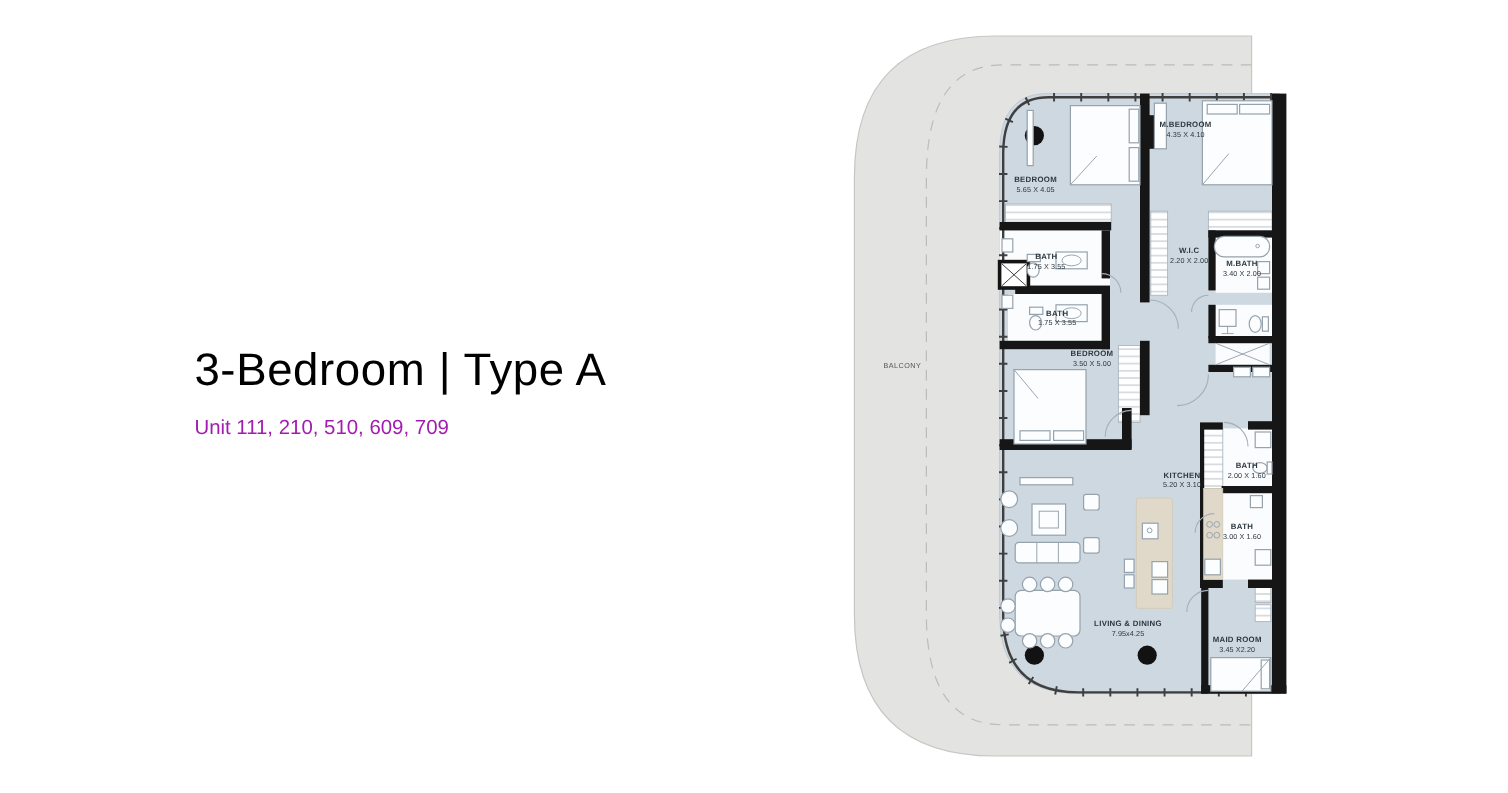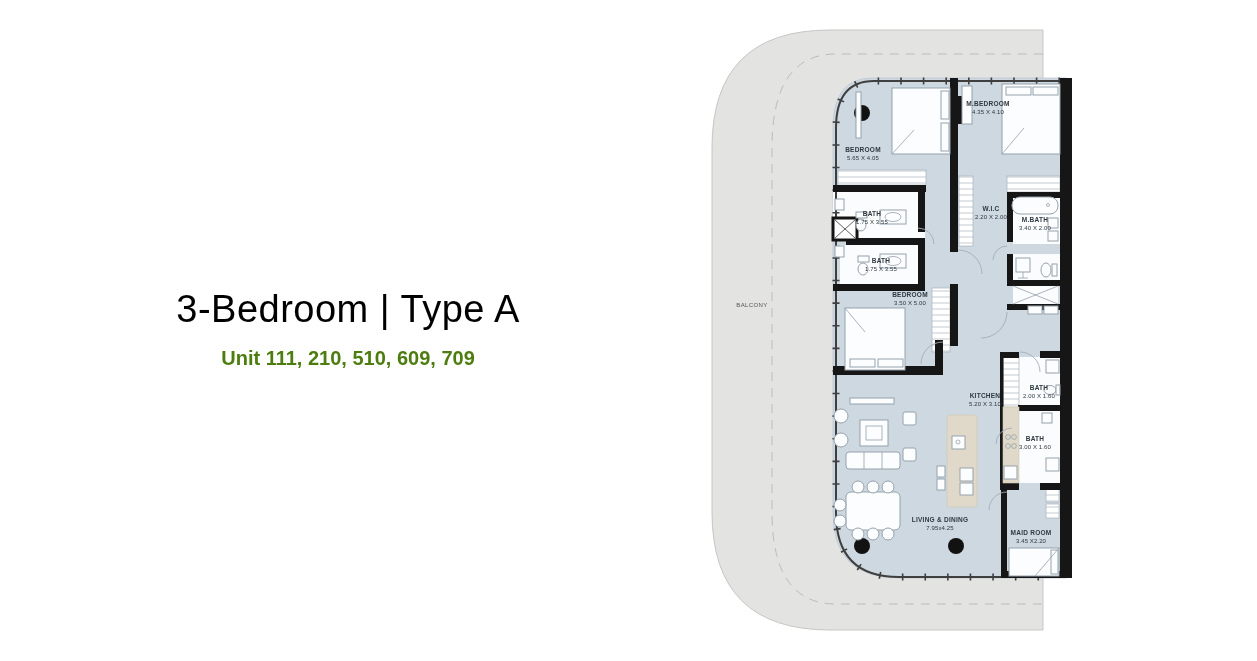--- a/index.html
+++ b/index.html
@@ -1,20 +1,20 @@
 <!DOCTYPE html>
 <html><head>
 <meta charset="utf-8">
 <style>
   html,body{margin:0;padding:0;width:1257px;height:661px;background:#ffffff;overflow:hidden;
     font-family:"Liberation Sans","DejaVu Sans",sans-serif;}
   .stage{position:relative;width:1257px;height:661px;background:#ffffff;}
-  .titleblock{position:absolute;left:148px;top:288px;width:400px;text-align:center;color:#000;}
+  .titleblock{position:absolute;left:162px;top:288px;width:400px;color:#000;}
   .titleblock h1{margin:0;font-size:38px;font-weight:400;letter-spacing:.5px;white-space:nowrap;}
-  .titleblock p{margin:16px 0 0 0;font-size:20px;font-weight:700;color:#4d7c0f;}
+  .titleblock p{margin:16px 0 0 0;font-size:17px;font-weight:400;color:#a21caf;}
   svg{position:absolute;left:0;top:0;}
   .w{fill:#161616;}
   .wh{fill:#fbfcfd;}
   .hat{fill:url(#hatch);stroke:#a9b3bb;stroke-width:.7;}
   .f{fill:#fbfdfe;stroke:#96a2ac;stroke-width:1;}
   .fb{fill:#e0d9c9;stroke:#cfc6b2;stroke-width:.6;}
   .fl{stroke:#96a2ac;stroke-width:.8;fill:none;}
   .arc{fill:none;stroke:#a4aeb7;stroke-width:.9;}
   .col{fill:#121212;}
   .rl{font-size:6.5px;font-weight:600;fill:#2d3840;text-anchor:middle;letter-spacing:.25px;}

